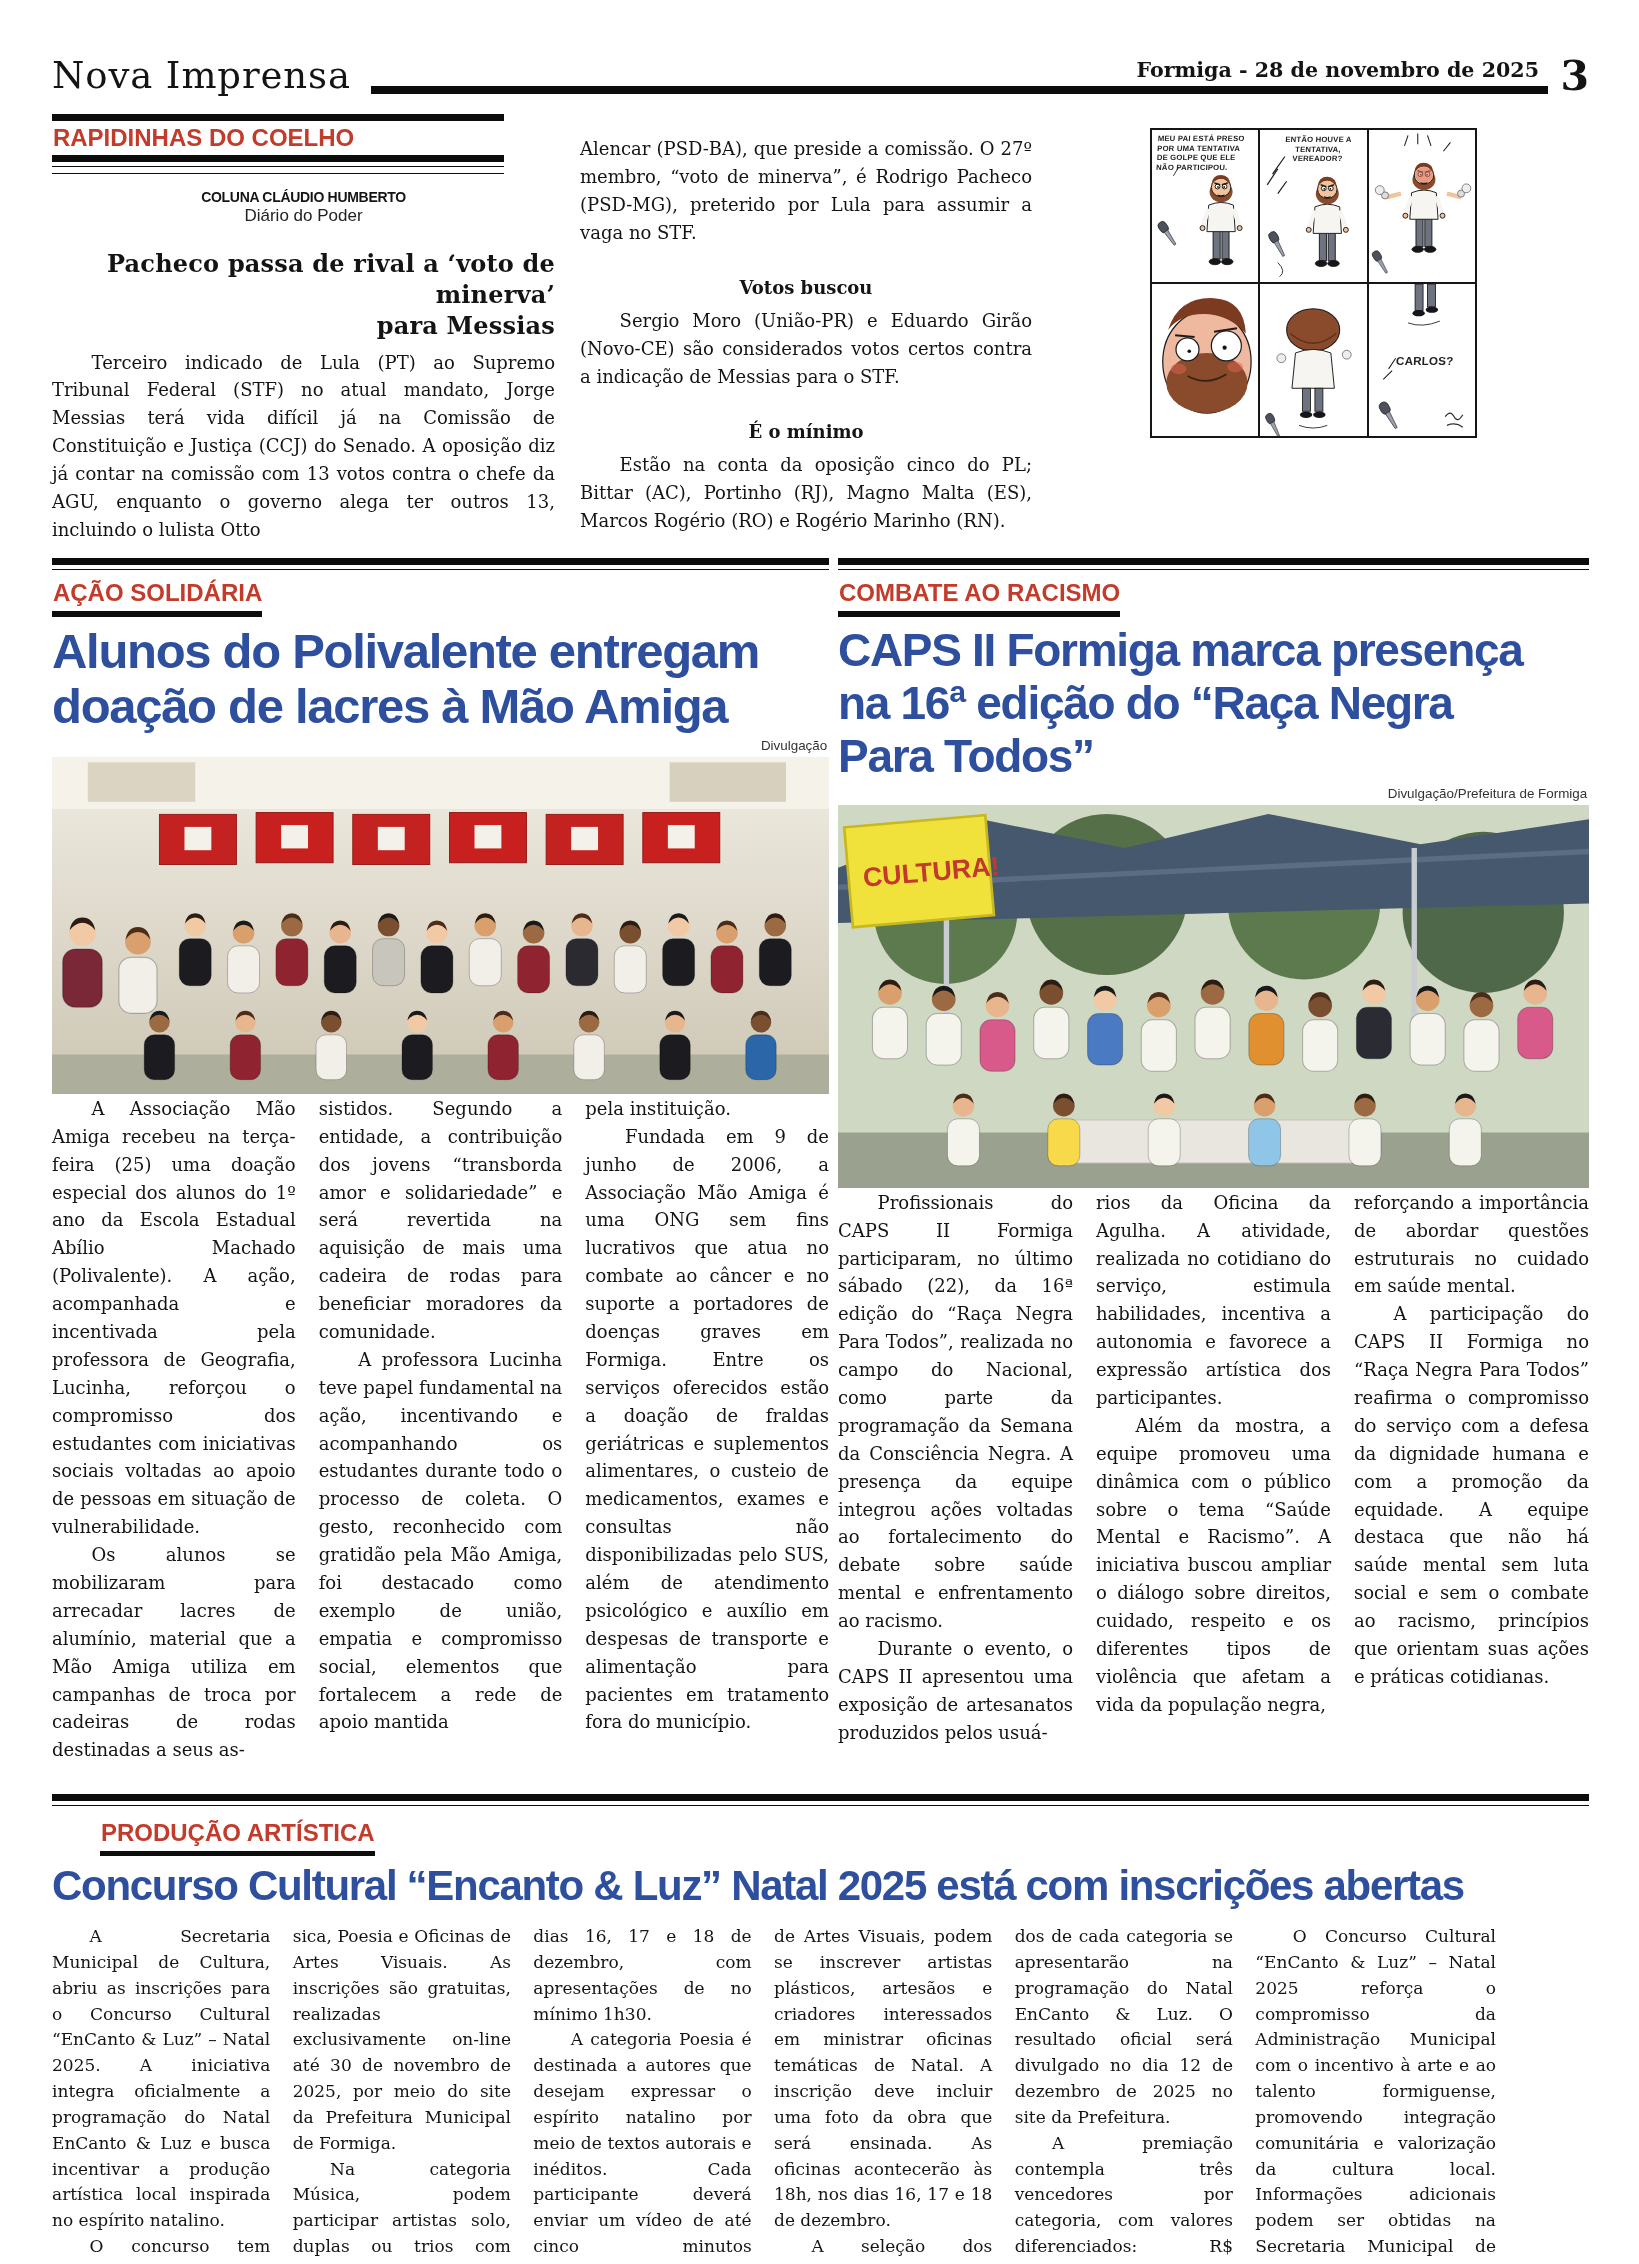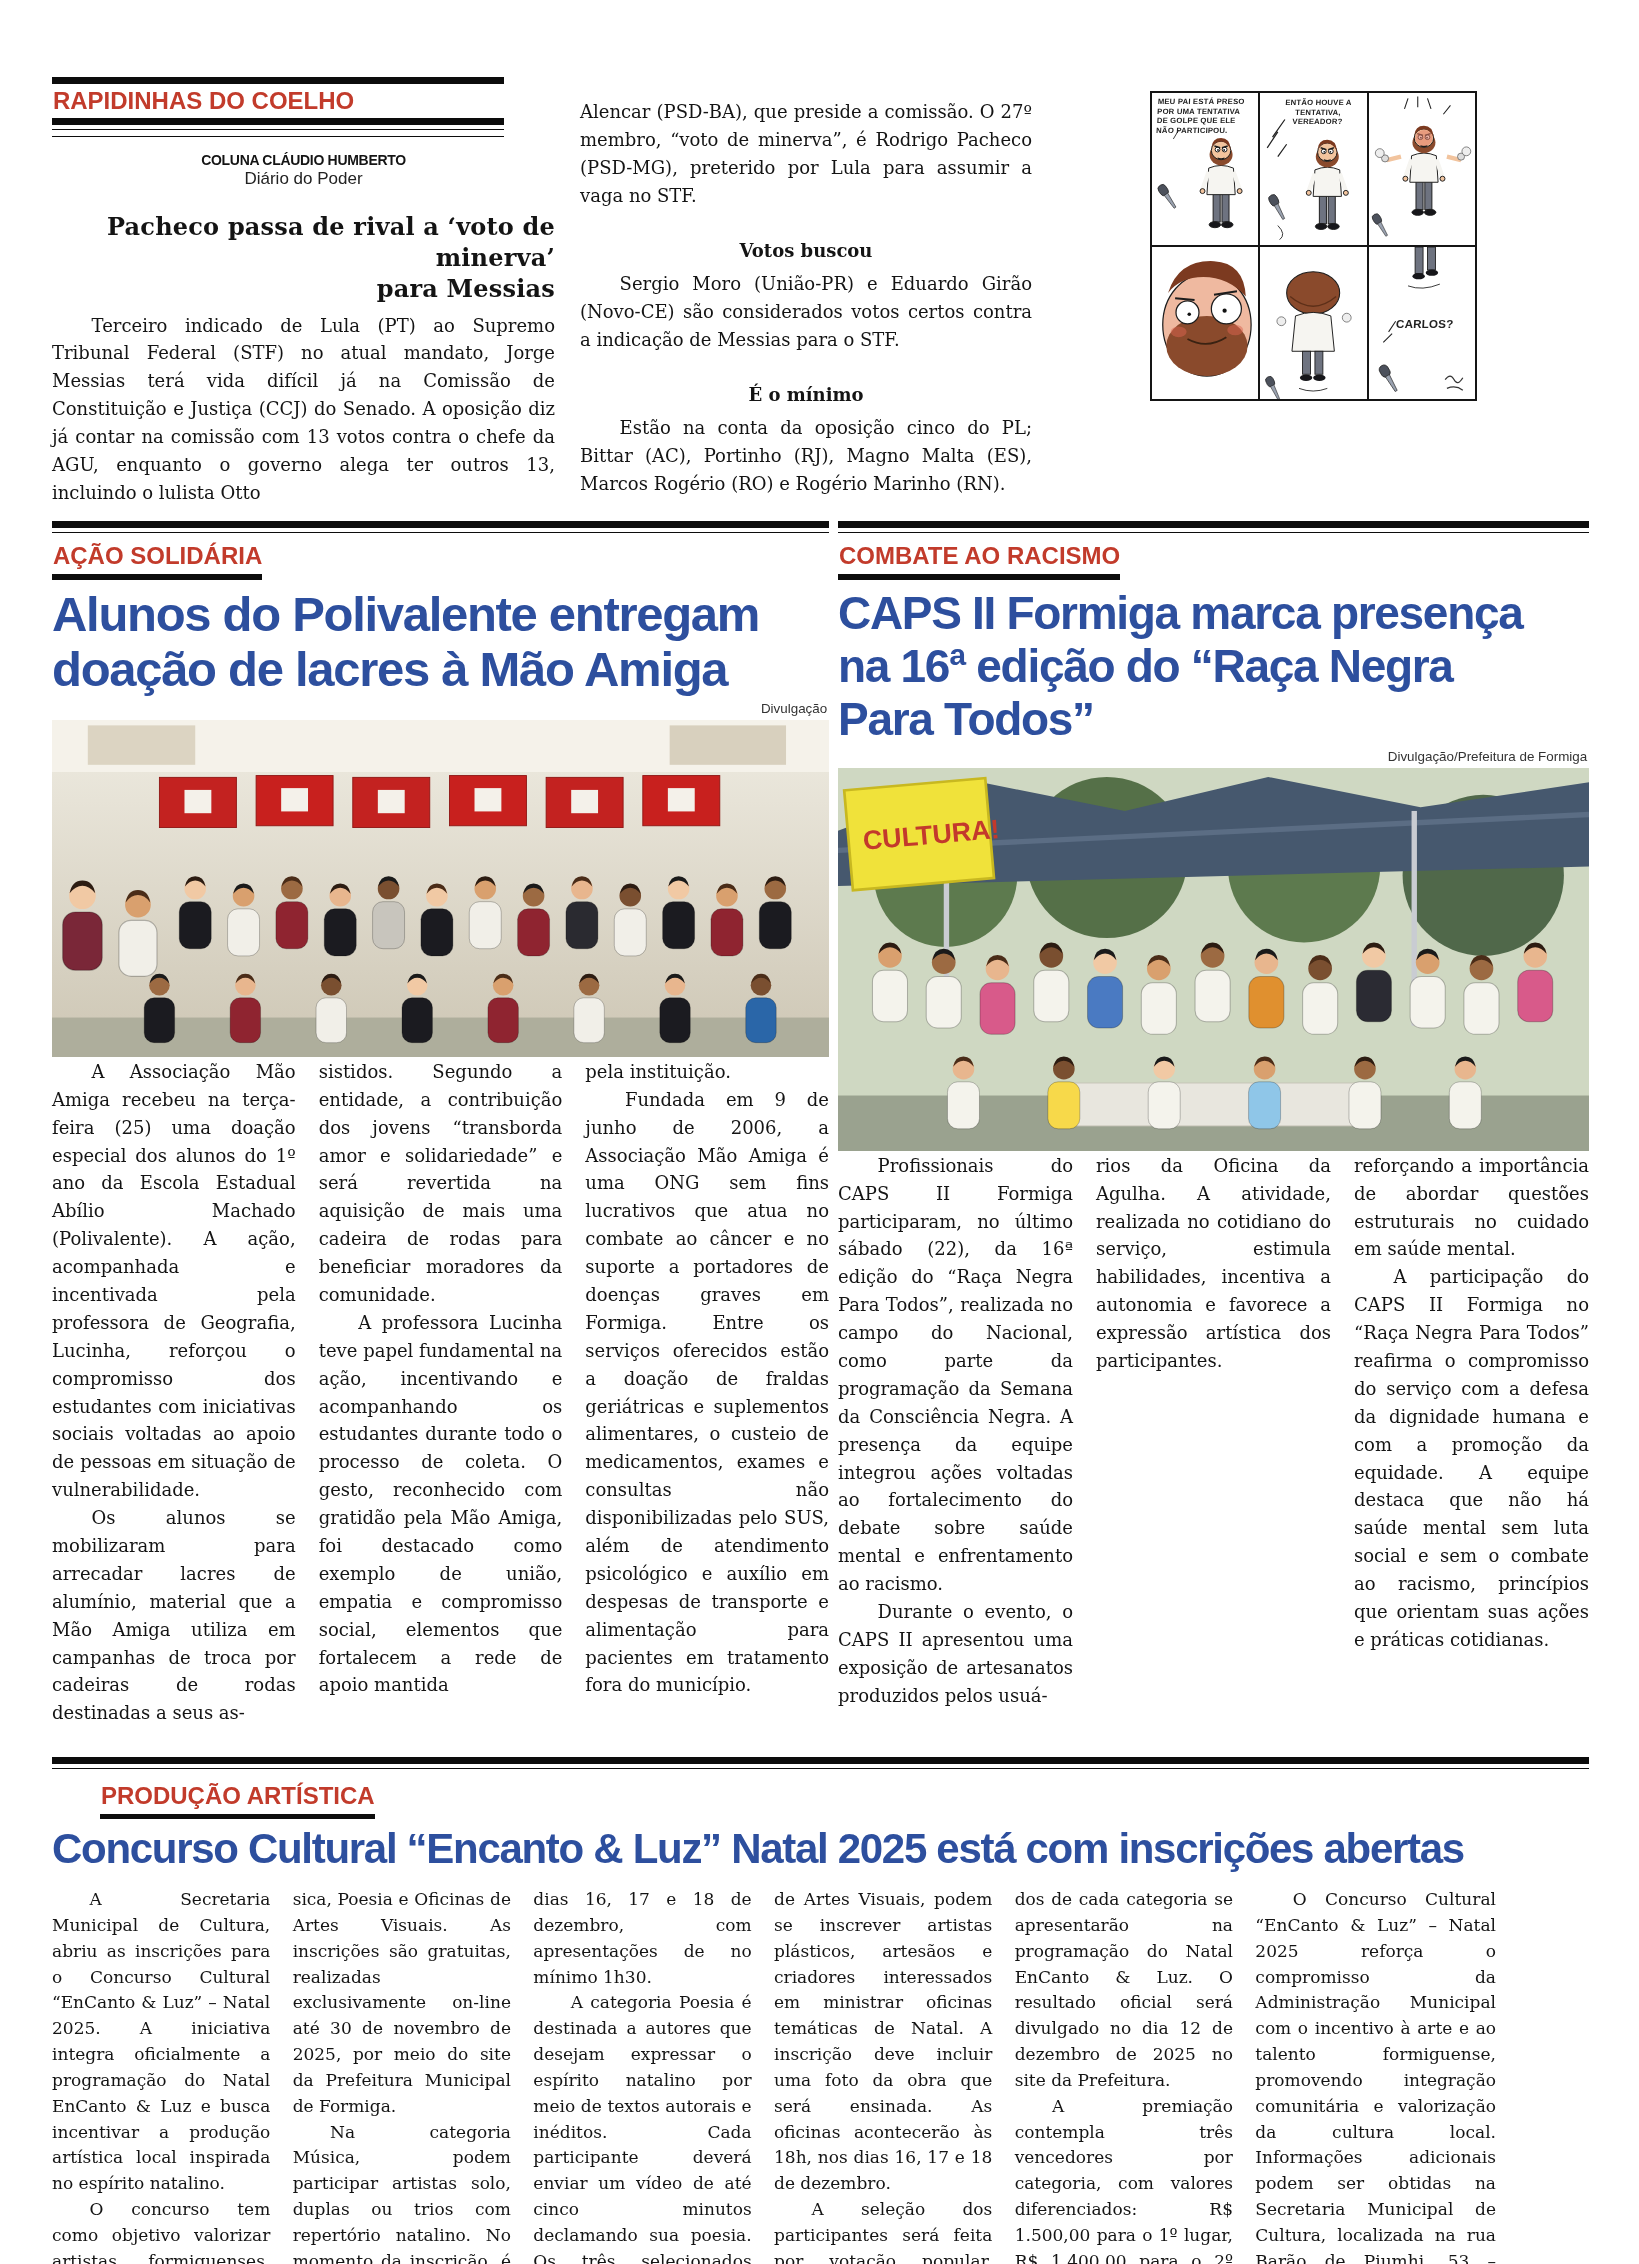--- a/index.html
+++ b/index.html
@@ -93,20 +93,28 @@
     </symbol>
     <symbol id="mic" viewBox="0 0 30 42">
       <rect x="9" y="2" width="12" height="16" rx="5.5" fill="#4c515c" stroke="#222"></rect>
       <polygon points="12,17 18,17 16.5,40 13.5,40" fill="#9aa2b0" stroke="#222" stroke-width=".8"></polygon>
     </symbol>
   </defs>
 </svg>
 
 <div class="page">
 
+  <div class="hdr">
+    <div class="masthead">Nova Imprensa</div>
+    <div class="hdr-mid">
+      <div class="dateline">Formiga - 28 de novembro de 2025</div>
+      <div class="hdr-bar"></div>
+    </div>
+    <div class="pagenum">3</div>
+  </div>
 
   <div class="strip">
 
     <div>
       <div class="kicker-block">
         <div class="rule-thick"></div>
         <div class="kicker-label">RAPIDINHAS DO COELHO</div>
         <div class="rule-thick"></div>
         <div class="rule-dbl"></div>
       </div>
@@ -547,20 +555,21 @@
           </g>
       </svg>
 
       <div class="bcols bodytxt">
           <div class="bcol">
             <p class="ind">Profissionais do CAPS II Formiga participaram, no último sábado (22), da 16ª edição do “Raça Negra Para Todos”, realizada no campo do Nacional, como parte da programação da Semana da Consciência Negra. A presença da equipe integrou ações voltadas ao fortalecimento do debate sobre saúde mental e enfrentamento ao racismo.</p>
             <p class="ind">Durante o evento, o CAPS II apresentou uma exposição de artesanatos produzidos pelos usuá-</p>
           </div>
           <div class="bcol">
             <p>rios da Oficina da Agulha. A atividade, realizada no cotidiano do serviço, estimula habilidades, incentiva a autonomia e favorece a expressão artística dos participantes.</p>
+            <p class="ind">Além da mostra, a equipe promoveu uma dinâmica com o público sobre o tema “Saúde Mental e Racismo”. A iniciativa buscou ampliar o diálogo sobre direitos, cuidado, respeito e os diferentes tipos de violência que afetam a vida da população negra,</p>
           </div>
           <div class="bcol">
             <p>reforçando a importância de abordar questões estruturais no cuidado em saúde mental.</p>
             <p class="ind">A participação do CAPS II Formiga no “Raça Negra Para Todos” reafirma o compromisso do serviço com a defesa da dignidade humana e com a promoção da equidade. A equipe destaca que não há saúde mental sem luta social e sem o combate ao racismo, princípios que orientam suas ações e práticas cotidianas.</p>
           </div>
         </div>
     </article>
   </div>
 
   <div class="bottom">

